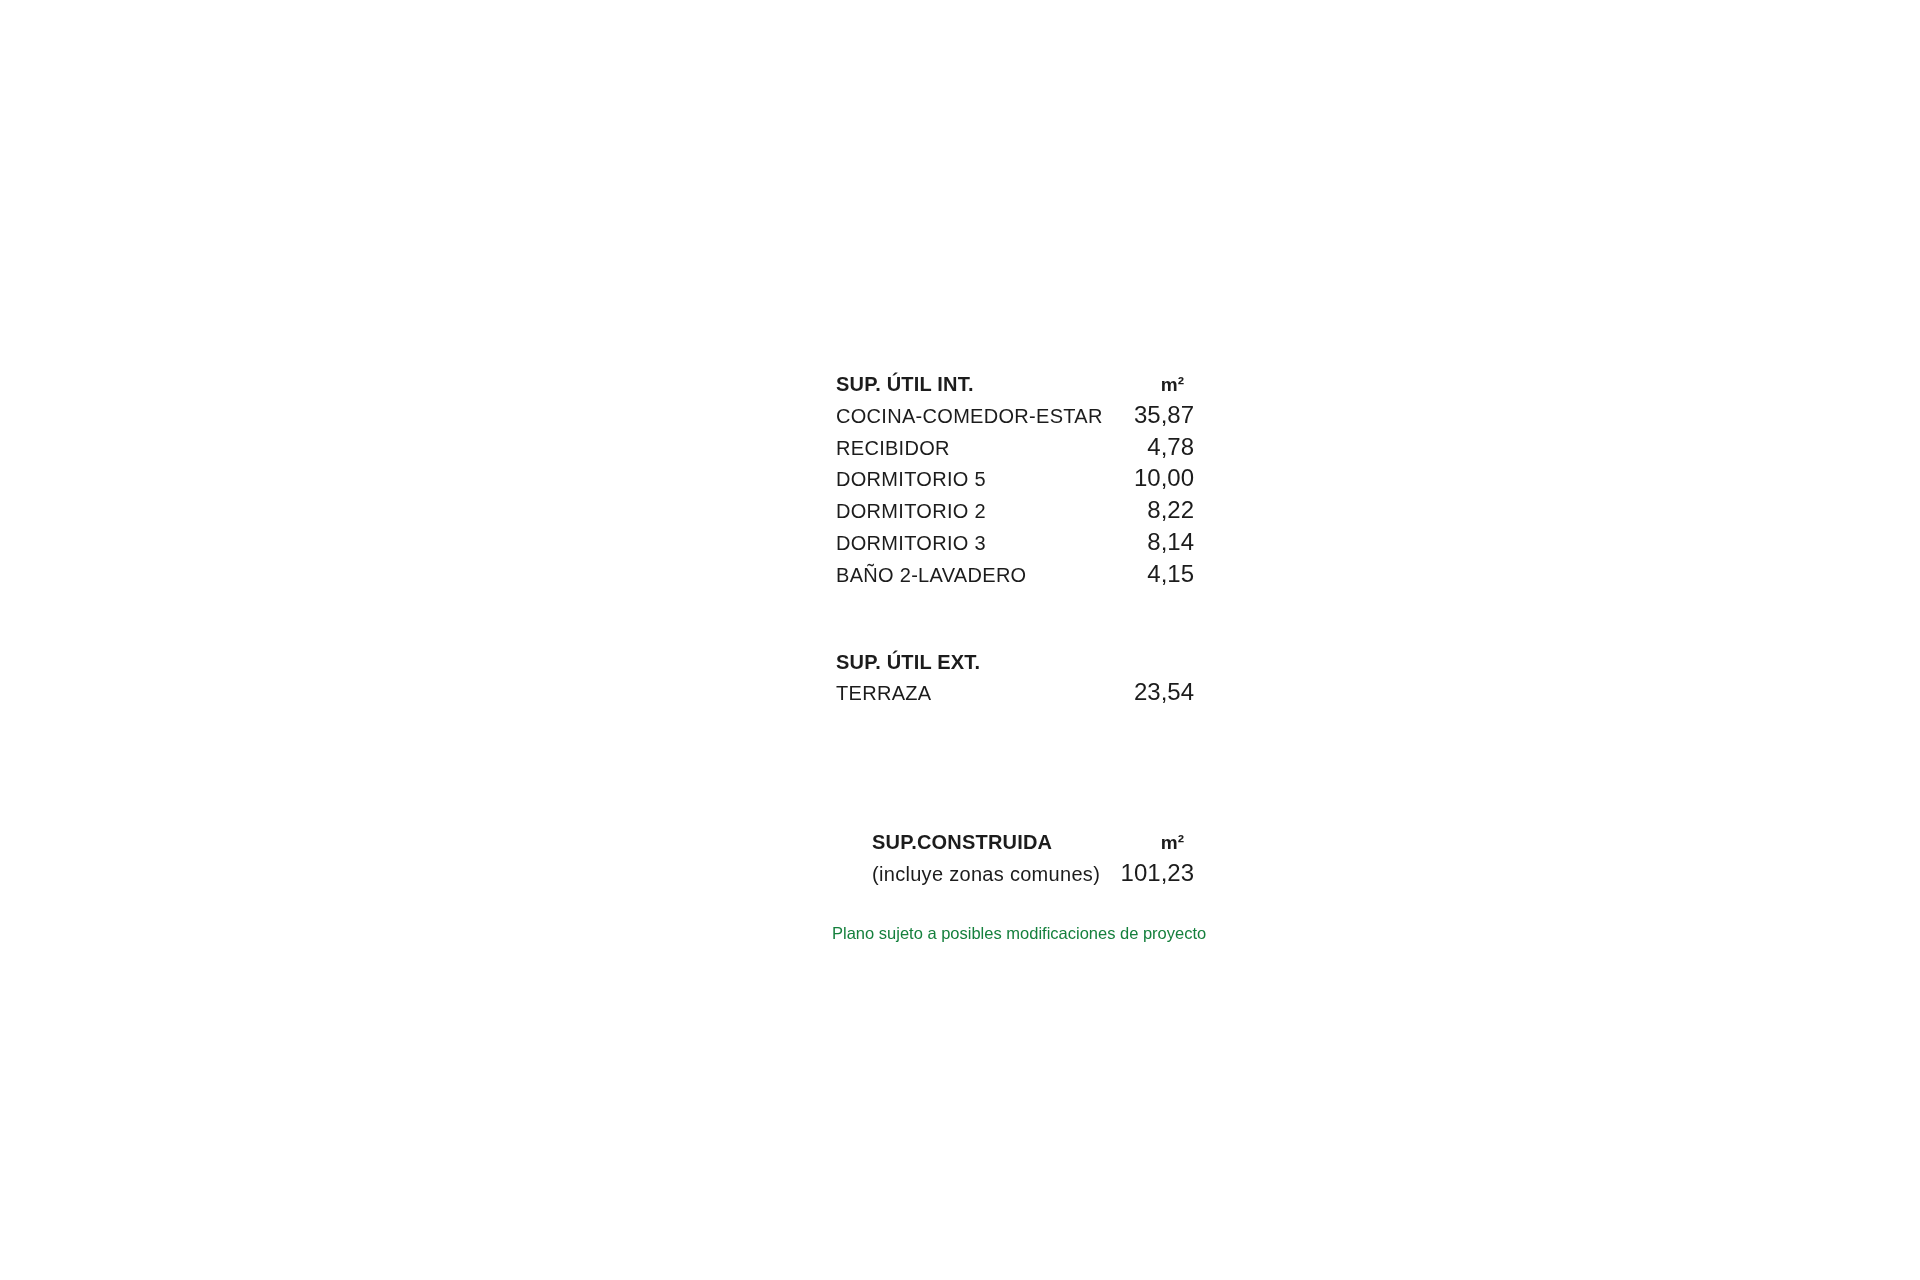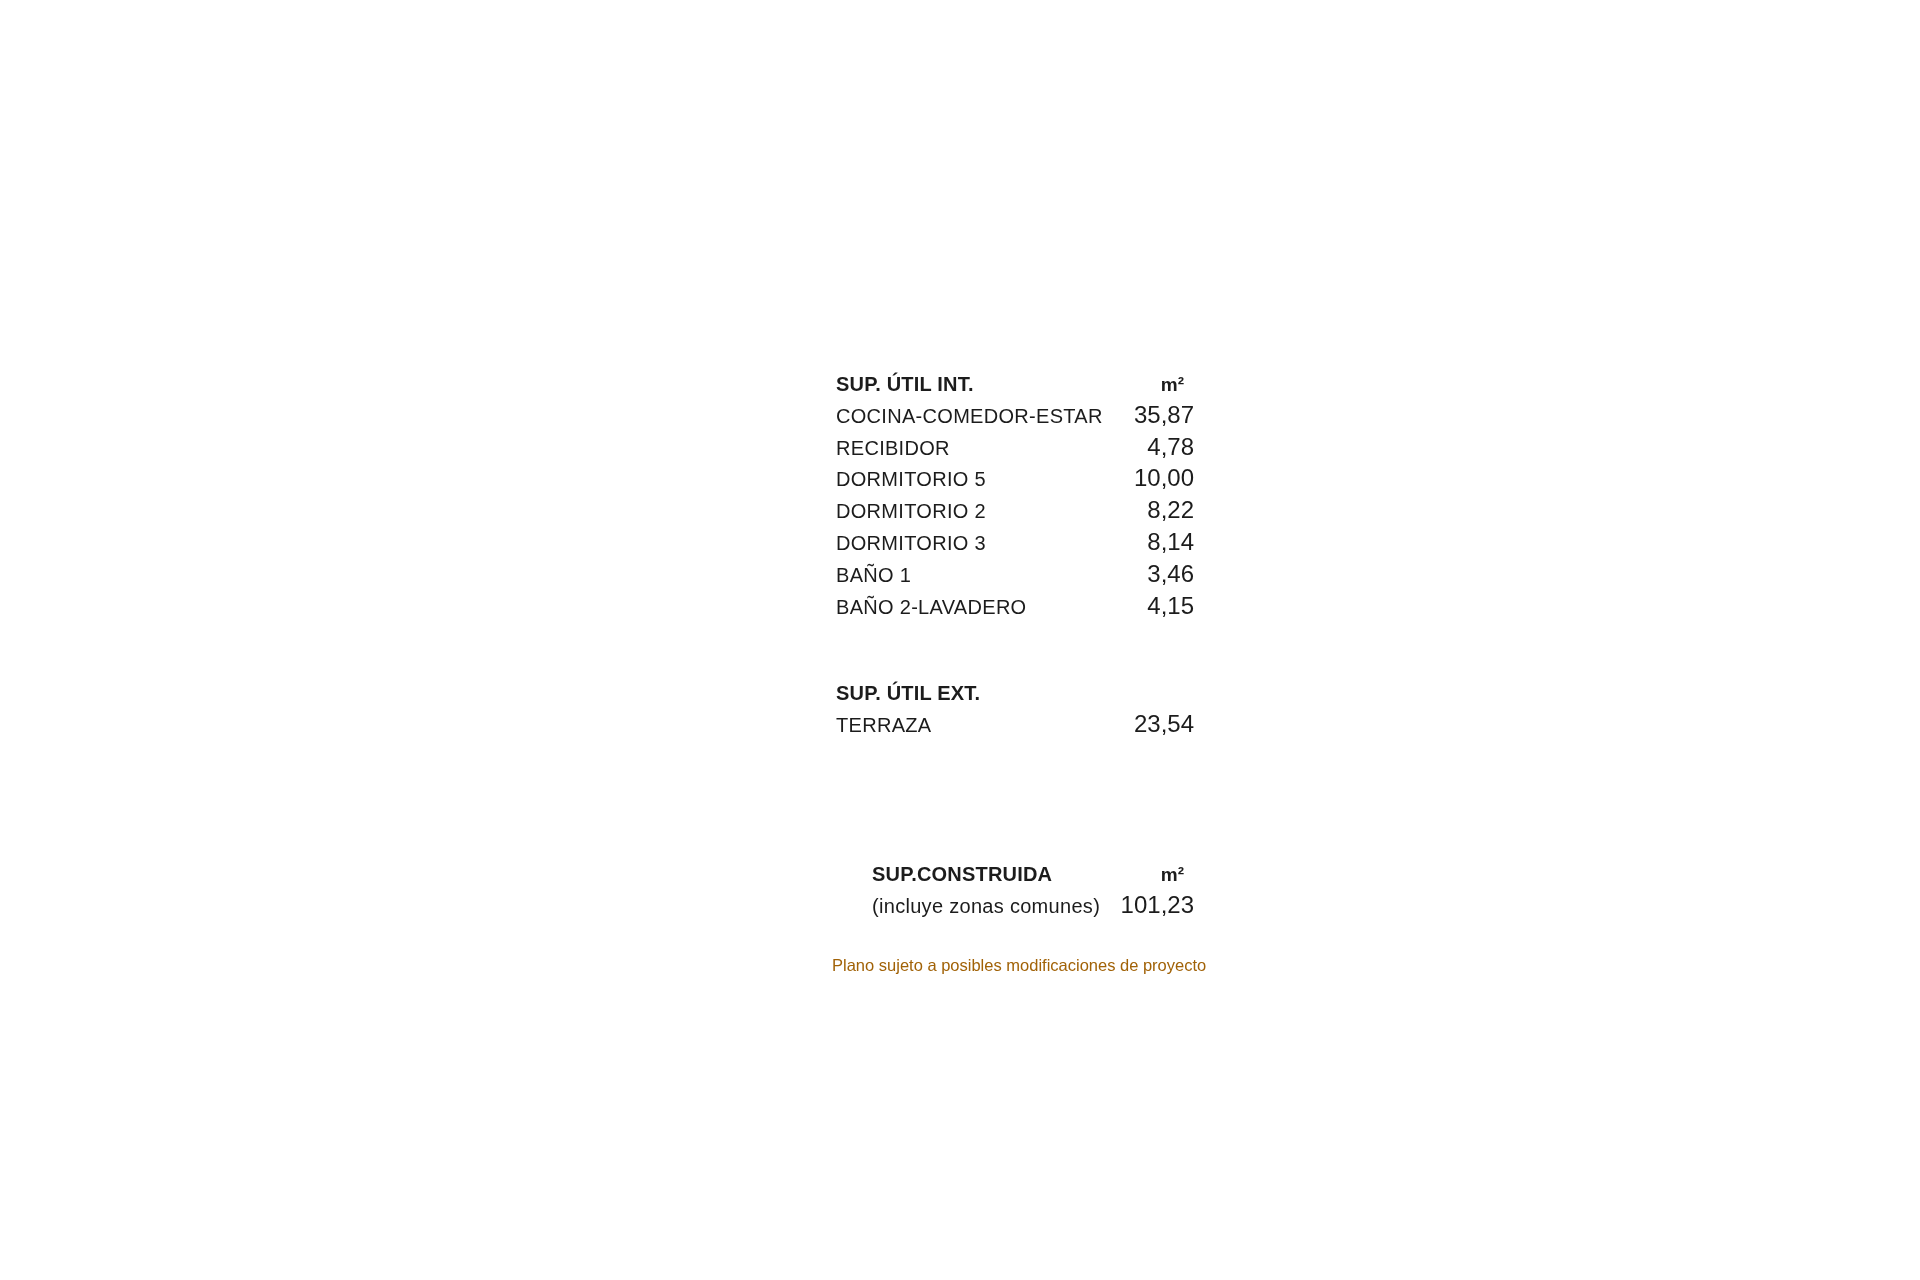--- a/index.html
+++ b/index.html
@@ -46,21 +46,21 @@
     text-align: center;
     padding-right: 10px;
   }
   .sec-ext { margin-top: 57px; }
   .sec-built { margin-top: 119px; margin-left: 36px; }
   .footer-note {
     margin-top: 33px;
     margin-left: -4px;
     font-size: 16.5px;
     line-height: 20px;
-    color: #a16207;
+    color: #15803d;
     white-space: nowrap;
   }
 </style>
 </head>
 <body>
 
 <div class="sheet">
 
   <section class="tbl">
     <div class="row">
@@ -81,24 +81,20 @@
     </div>
     <div class="row">
       <span class="label">DORMITORIO 2</span>
       <span class="value">8,22</span>
     </div>
     <div class="row">
       <span class="label">DORMITORIO 3</span>
       <span class="value">8,14</span>
     </div>
     <div class="row">
-      <span class="label">BAÑO 1</span>
-      <span class="value">3,46</span>
-    </div>
-    <div class="row">
       <span class="label">BAÑO 2-LAVADERO</span>
       <span class="value">4,15</span>
     </div>
   </section>
 
   <section class="tbl sec-ext">
     <div class="row">
       <span class="title">SUP. ÚTIL EXT.</span>
       <span class="unit"></span>
     </div>

